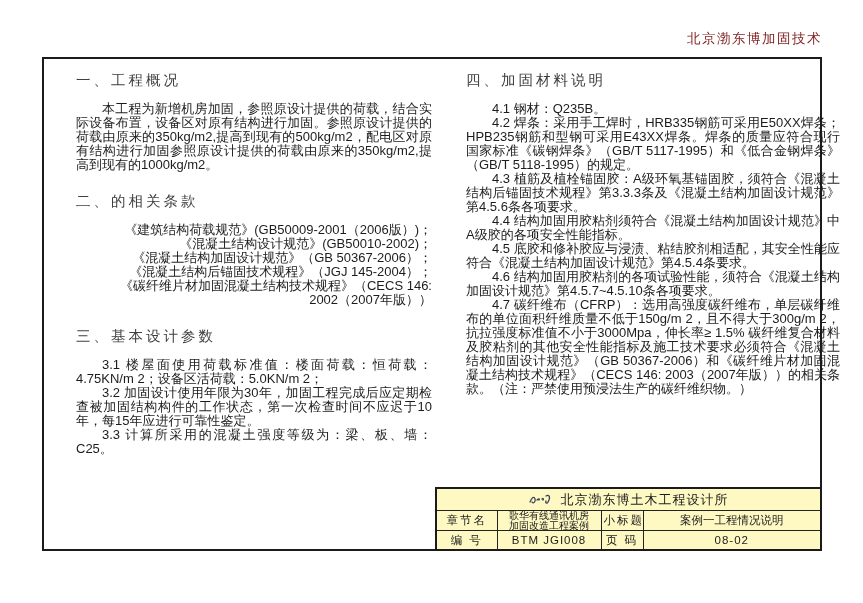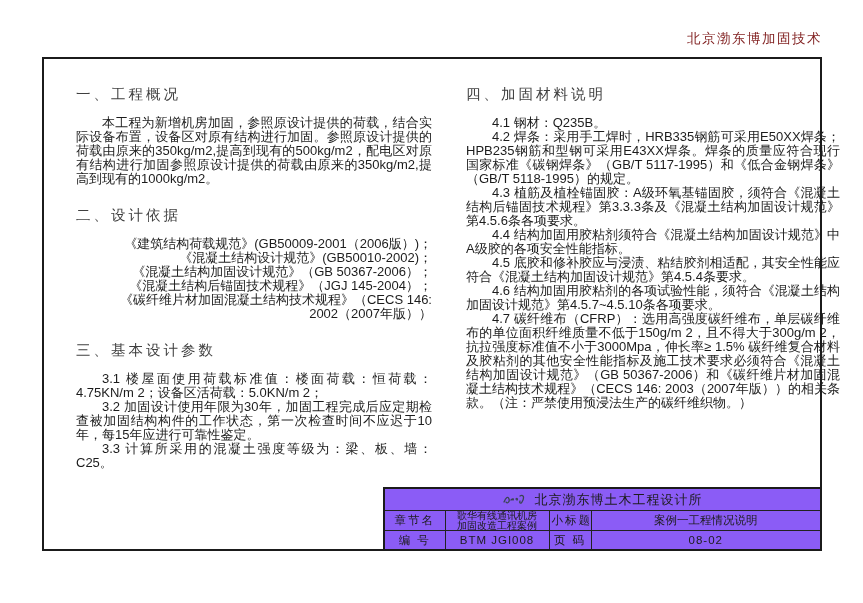--- a/index.html
+++ b/index.html
@@ -10,37 +10,37 @@
   }
   .brand-header{
     position:absolute;top:30px;right:41px;
     font-family:"Liberation Serif","DejaVu Serif",serif;
     font-size:13.5px;letter-spacing:1.5px;color:#7f1d1d;
   }
   .frame{
     position:absolute;left:42px;top:57px;width:780px;height:494px;
     border:2px solid #1b1b1b;box-sizing:border-box;background:#fff;
   }
-  .cols{display:flex;padding:26px 0 0 32px;}
+  .cols{display:flex;padding:12px 0 0 32px;}
   .col-left{width:356px;margin-right:34px;flex:none;}
   .col-right{width:374px;flex:none;}
   h2.sec{
     font-family:"Liberation Serif","DejaVu Serif",serif;
     font-weight:normal;font-size:14.5px;letter-spacing:3px;color:#3f3f3f;
     margin:0 0 12px 0;
   }
   h2.sec.gap{margin-top:20px;}
   p.para,p.ref{
     font-size:13px;line-height:14px;margin:0;
     text-indent:2em;text-align:justify;color:#1c1c1c;
   }
   p.ref{text-align:right;}
   .titleblock{
-    position:absolute;right:-2px;bottom:-2px;width:439px;
-    border-collapse:collapse;background:#8b5cf6;
+    position:absolute;right:-2px;bottom:-2px;width:387px;
+    border-collapse:collapse;background:#fef9c3;
     border:2px solid #1b1b1b;table-layout:fixed;
   }
   .titleblock td{
     border:1px solid #222;text-align:center;vertical-align:middle;
     padding:0 2px;font-size:11.5px;color:#1c1c1c;white-space:nowrap;overflow:hidden;
   }
   .titleblock .company-cell{height:21px;font-size:13px;letter-spacing:1px;}
   .titleblock .logo{display:inline-block;vertical-align:middle;margin-right:8px;}
   .titleblock .label{letter-spacing:2px;height:18px;}
   .titleblock .proj{font-size:10px;line-height:9.5px;letter-spacing:0;white-space:normal;}
@@ -52,21 +52,21 @@
 
 <div class="brand-header">北京渤东博加固技术</div>
 
 <div class="frame">
   <div class="cols">
 
     <div class="col-left">
       <h2 class="sec">一、工程概况</h2>
       <p class="para">本工程为新增机房加固，参照原设计提供的荷载，结合实际设备布置，设备区对原有结构进行加固。参照原设计提供的荷载由原来的350kg/m2,提高到现有的500kg/m2，配电区对原有结构进行加固参照原设计提供的荷载由原来的350kg/m2,提高到现有的1000kg/m2。</p>
 
-      <h2 class="sec gap">二、设计依据</h2>
+      <h2 class="sec gap">二、的相关条款</h2>
       <p class="ref">《建筑结构荷载规范》(GB50009-2001（2006版）)；</p>
       <p class="ref">《混凝土结构设计规范》(GB50010-2002)；</p>
       <p class="ref">《混凝土结构加固设计规范》（GB 50367-2006）；</p>
       <p class="ref">《混凝土结构后锚固技术规程》（JGJ 145-2004）；</p>
       <p class="ref">《碳纤维片材加固混凝土结构技术规程》（CECS 146: 2002（2007年版））</p>
 
       <h2 class="sec gap">三、基本设计参数</h2>
       <p class="para">3.1 楼屋面使用荷载标准值：楼面荷载：恒荷载：4.75KN/m 2；设备区活荷载：5.0KN/m 2；</p>
       <p class="para">3.2 加固设计使用年限为30年，加固工程完成后应定期检查被加固结构构件的工作状态，第一次检查时间不应迟于10年，每15年应进行可靠性鉴定。</p>
       <p class="para">3.3 计算所采用的混凝土强度等级为：梁、板、墙：C25。</p>

